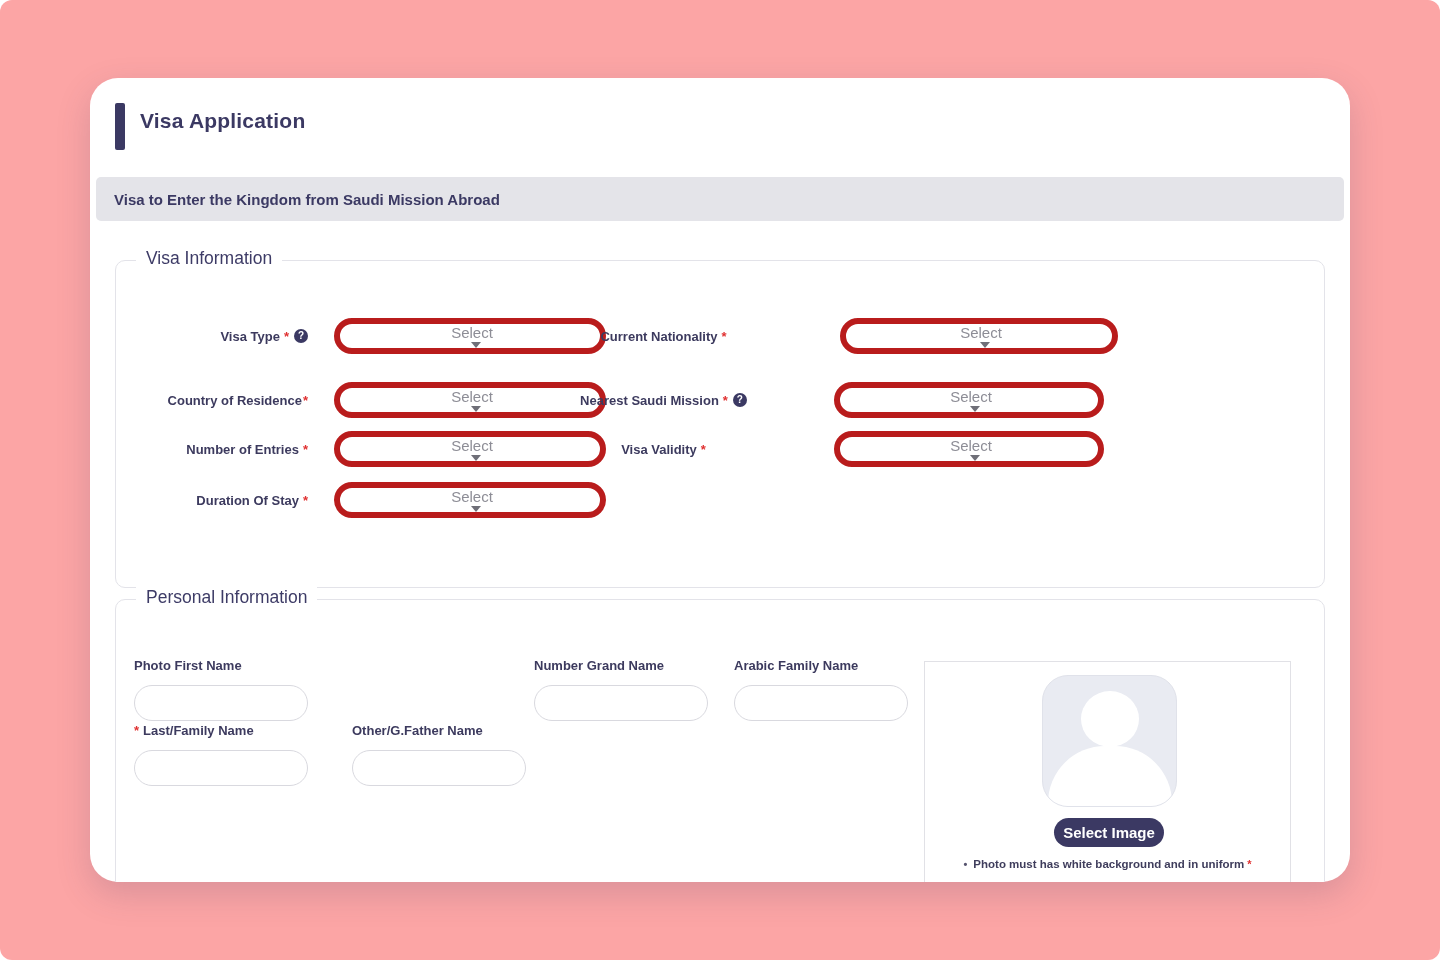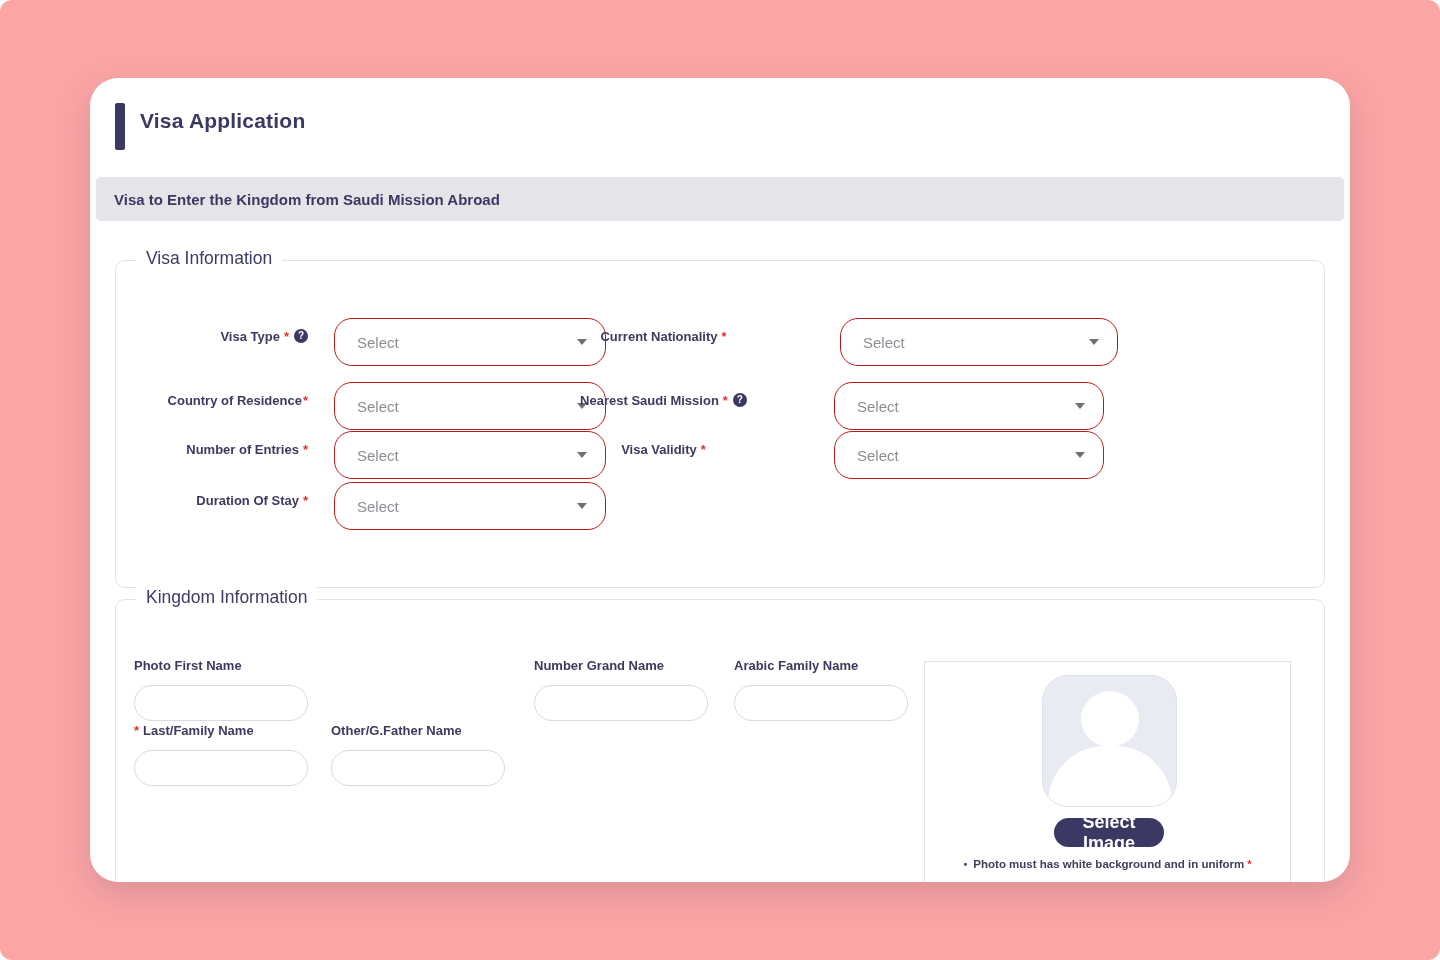--- a/index.html
+++ b/index.html
@@ -60,23 +60,23 @@
   .req.pre { margin-left: 0; margin-right: 4px; }
 
   .help {
     display: inline-flex; align-items: center; justify-content: center;
     width: 14px; height: 14px; margin-left: 5px; border-radius: 50%;
     background: #3b3963; color: #ffffff; font-size: 10px; font-weight: bold;
     line-height: 1; cursor: pointer; flex: 0 0 auto;
   }
 
   .dd {
-    position: absolute; height: 48px; background: #ffffff;
-    border: 1px solid #b91c1c; border-radius: 18px;
-    display: flex; align-items: center; padding: 0 18px 0 22px; cursor: pointer;
+    position: absolute; height: 36px; background: #ffffff;
+    border: 6px solid #b91c1c; border-radius: 18px;
+    display: flex; align-items: center; padding: 0 18px 0 22px; cursor: pointer; flex-direction: column;
   }
   .dd .ph { flex: 1; font-size: 15px; color: #8d8d96; }
   .caret {
     width: 0; height: 0; margin-left: 8px;
     border-left: 5px solid transparent; border-right: 5px solid transparent;
     border-top: 6px solid #6f6f78;
   }
   .dd-lc  { left: 218px; width: 272px; }
   .dd-rc1 { left: 724px; width: 278px; }
   .dd-rc  { left: 718px; width: 270px; }
@@ -106,21 +106,21 @@
     position: absolute; left: 50%; top: 15px; transform: translateX(-50%);
     width: 58px; height: 56px; border-radius: 50%; background: #ffffff;
   }
   .avatar .body {
     position: absolute; left: 50%; bottom: -10px; transform: translateX(-50%);
     width: 124px; height: 70px; border-radius: 62px 62px 14px 14px; background: #ffffff;
   }
   .select-image-btn {
     position: absolute; left: 129px; top: 156px; width: 110px; height: 29px;
     background: #3b3963; border: none; border-radius: 15px; cursor: pointer;
-    color: #ffffff; font-size: 18px; font-weight: bold;
+    color: #ffffff; font-size: 15px; font-weight: bold;
     font-family: "Liberation Sans", sans-serif;
     display: flex; align-items: center; justify-content: center;
   }
   .photo-note {
     position: absolute; left: 0; right: 0; top: 196px; text-align: center;
     font-size: 11.5px; font-weight: 600; color: #3f3d5c;
   }
   .photo-note .bullet { color: #55536e; margin-right: 6px; font-size: 11px; }
   .photo-note .req { font-size: 11px; margin-left: 3px; }
 </style>
@@ -204,40 +204,40 @@
         <span>Duration Of Stay</span>
         <span class="req">*</span>
       </div>
       <div class="dd dd-lc" style="top:221px">
         <span class="ph">Select</span>
         <span class="caret"></span>
       </div>
     </div>
 
     <div class="fs fs-personal">
-      <span class="fs-legend">Kingdom Information</span>
+      <span class="fs-legend">Personal Information</span>
 
       <div class="pig" style="left:18px; top:58px">
         <label class="plbl"><span>Photo First Name</span></label>
         <input class="pinp" type="text" style="">
       </div>
       <div class="pig" style="left:418px; top:58px">
         <label class="plbl"><span>Number Grand Name</span></label>
         <input class="pinp" type="text" style="">
       </div>
       <div class="pig" style="left:618px; top:58px">
         <label class="plbl"><span>Arabic Family Name</span></label>
         <input class="pinp" type="text" style="">
       </div>
 
       <div class="pig" style="left:18px; top:123px">
         <label class="plbl"><span class="req pre">*</span><span>Last/Family Name</span></label>
         <input class="pinp" type="text" style="">
       </div>
-      <div class="pig" style="left:215px; top:123px">
+      <div class="pig" style="left:236px; top:123px">
         <label class="plbl"><span>Other/G.Father Name</span></label>
         <input class="pinp" type="text" style="">
       </div>
 
       <div class="photo-panel">
         <div class="avatar">
           <div class="head"></div>
           <div class="body"></div>
         </div>
         <button class="select-image-btn">Select Image</button>

